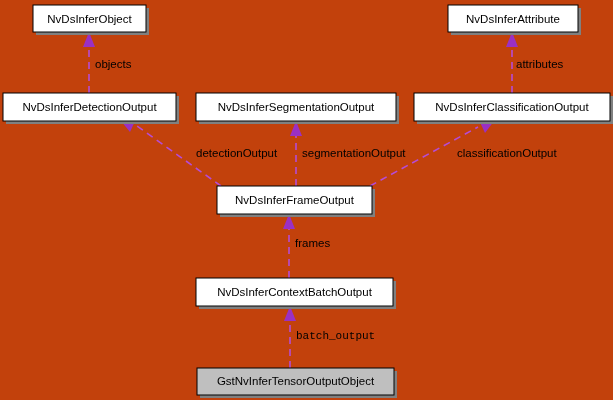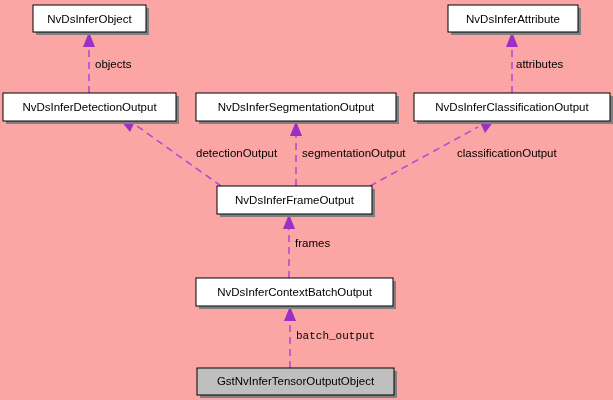--- a/index.html
+++ b/index.html
@@ -10,21 +10,21 @@
   body {
     width: 613px;
     height: 400px;
     font-family: "Liberation Sans", sans-serif;
     overflow: hidden;
   }
   #diagram-root {
     position: relative;
     width: 613px;
     height: 400px;
-    background: #fca5a5;
+    background: #c2410c;
   }
   svg#uml-canvas {
     position: absolute;
     left: 0;
     top: 0;
     width: 613px;
     height: 400px;
     display: block;
   }
   .node-box {

